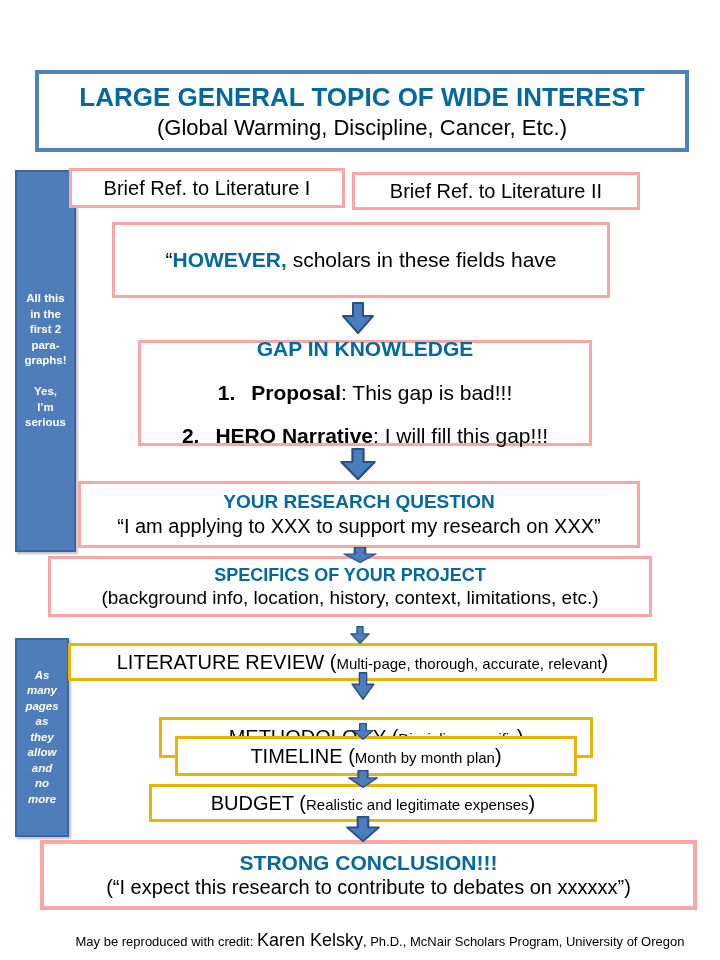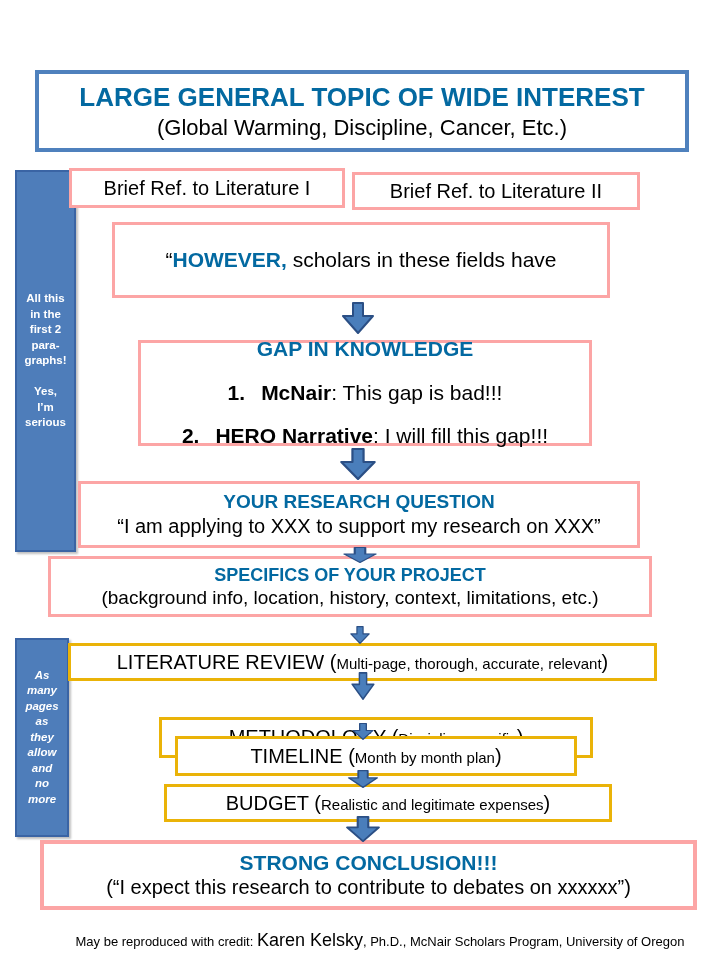--- a/index.html
+++ b/index.html
@@ -46,21 +46,21 @@
   #specifics-box{left:48px;top:556px;width:604px;height:61px;}
   #specifics-box .sp-title{font-size:18px;}
   #specifics-box .sp-detail{font-size:19px;margin-top:1px;}
 
   .stack-row{border:3px solid #eab308;}
   .stack-row .main{font-size:20px;}
   .stack-row .detail{font-size:15px;}
   #row-literature{left:68px;top:643px;width:589px;height:38px;}
   #row-methodology{left:159px;top:717px;width:434px;height:41px;}
   #row-timeline{left:175px;top:736px;width:402px;height:40px;}
-  #row-budget{left:164px;top:784px;width:448px;height:38px;}
+  #row-budget{left:149px;top:784px;width:448px;height:38px;}
 
   #conclusion-box{left:40px;top:840px;width:657px;height:70px;border-width:4px;align-items:center;}
   #conclusion-box .c-title{font-size:21px;}
   #conclusion-box .c-quote{font-size:20px;margin-top:1px;}
 
   #credit-line{top:930px;left:0;width:100%;text-align:center;padding-left:40px;}
   #credit-line .small{font-size:13px;}
   #credit-line .name{font-size:18px;}
 
   .arrow{position:absolute;z-index:3;}
@@ -93,21 +93,21 @@
   <div id="however-box" class="box">
     <div><span>“</span><span class="red">HOWEVER,</span><span> scholars in these fields have</span></div>
   </div>
 
   <svg class="arrow" style="left:340px;top:302px" width="36" height="32" viewBox="0 0 36 32" preserveAspectRatio="none">
       <polygon points="13,1 23,1 23,14 33,14 18,31 3,14 13,14" fill="#4A7EBB"></polygon>
     </svg>
 
   <div id="gap-box" class="box">
     <div class="gap-title red">GAP IN KNOWLEDGE</div>
-    <div><span class="num">1.</span><span class="term">McNair</span><span>:  This gap is bad!!!</span></div>
+    <div><span class="num">1.</span><span class="term">Proposal</span><span>:  This gap is bad!!!</span></div>
     <div><span class="num">2.</span><span class="term">HERO Narrative</span><span>: I will fill this gap!!!</span></div>
   </div>
 
   <svg class="arrow" style="left:338px;top:448px" width="40" height="32" viewBox="0 0 36 32" preserveAspectRatio="none">
       <polygon points="13,1 23,1 23,14 33,14 18,31 3,14 13,14" fill="#4A7EBB"></polygon>
     </svg>
 
   <div id="rq-box" class="box">
     <div class="rq-title red">YOUR RESEARCH QUESTION</div>
     <div class="rq-quote">“I am applying to XXX to support my research on XXX”</div>

